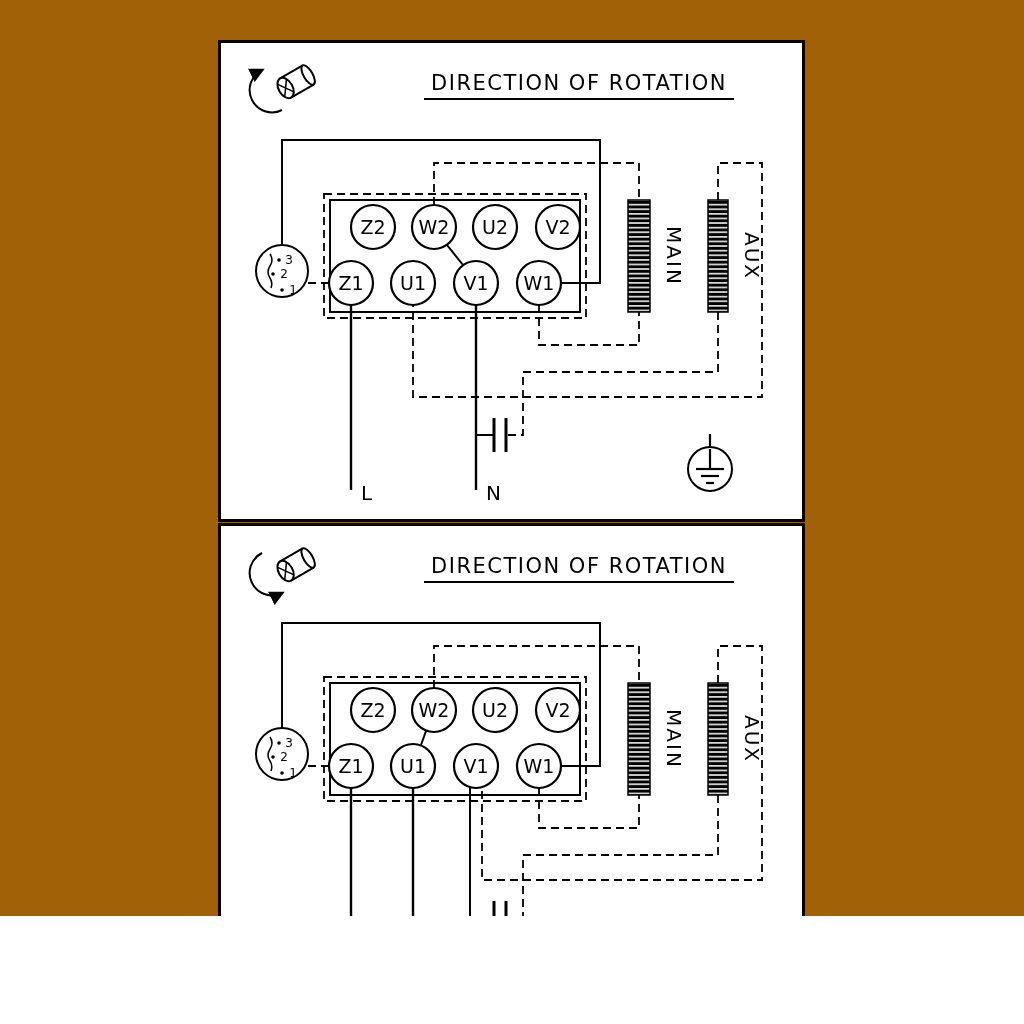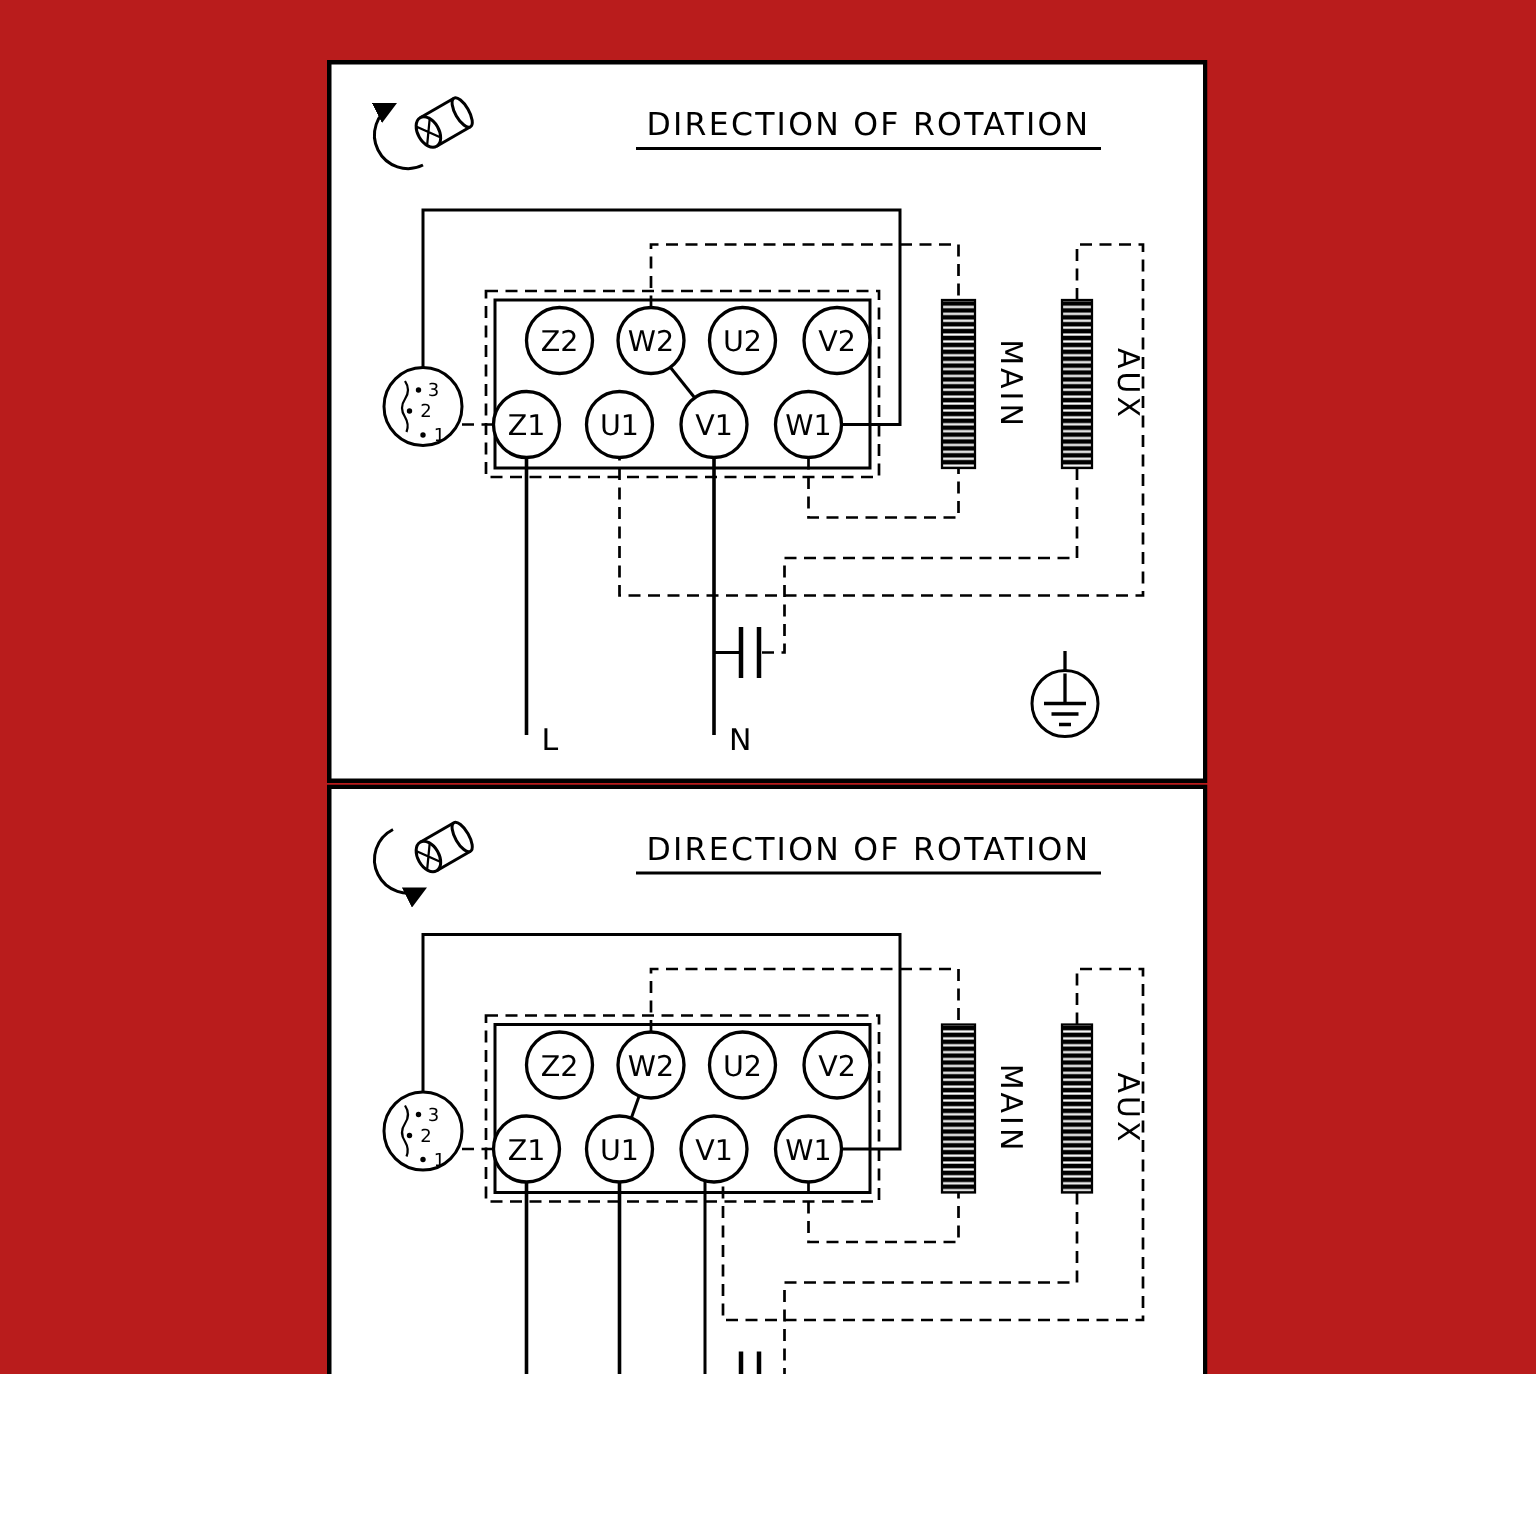--- a/index.html
+++ b/index.html
@@ -1,16 +1,16 @@
 <!DOCTYPE html>
 <html><head>
 <meta charset="utf-8">
 <style>
   html,body{margin:0;padding:0;background:#ffffff;}
-  #canvas{position:relative;width:1024px;height:916px;background:#b91c1c;
+  #canvas{position:relative;width:1024px;height:916px;background:#a16207;
           font-family:"DejaVu Sans",sans-serif;}
   .panel{position:absolute;left:218px;width:587px;}
   svg{display:block;}
   svg text{fill:#000;font-family:"DejaVu Sans",sans-serif;}
   .border{fill:#ffffff;stroke:#000;stroke-width:3;}
   .w{stroke:#000;stroke-width:2;fill:none;}
   .thick{stroke:#000;stroke-width:2.4;fill:none;}
   .dash{stroke:#000;stroke-width:1.8;fill:none;stroke-dasharray:8 5;}
   .thin{stroke:#000;stroke-width:1.5;fill:none;}
   .term{fill:#ffffff;stroke:#000;stroke-width:2.2;}

